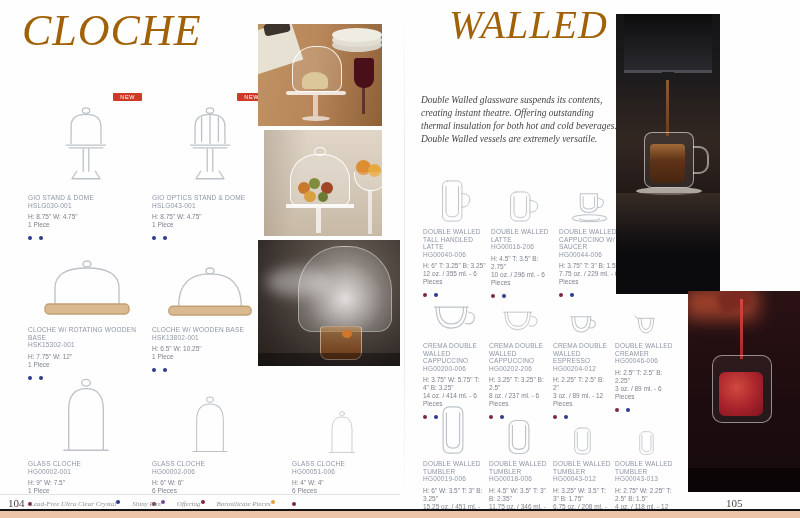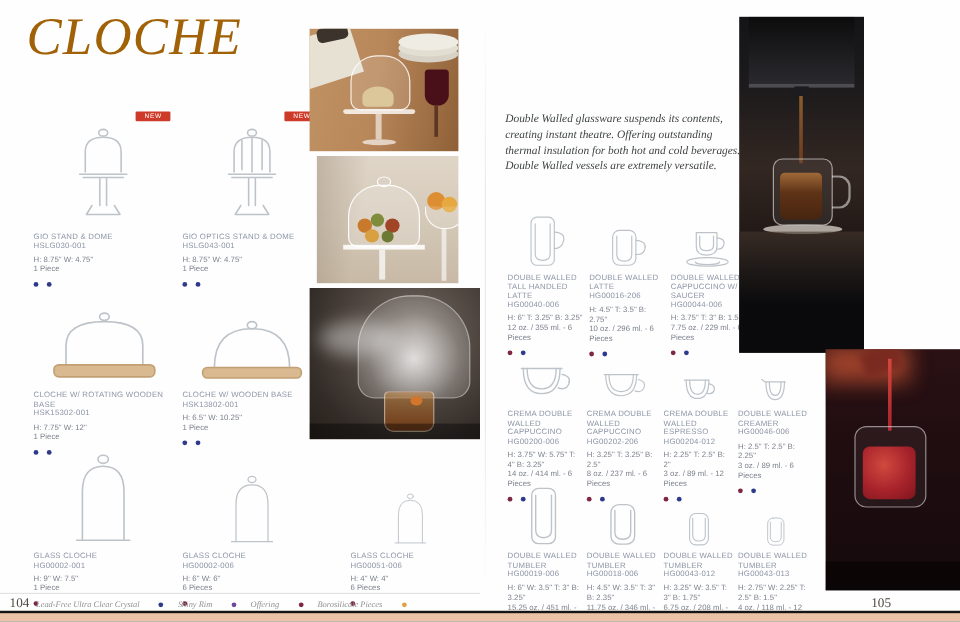--- a/index.html
+++ b/index.html
@@ -32,21 +32,21 @@
   .dots{margin-top:3px;line-height:5px;}
   .dot{display:inline-block;width:4px;height:4px;border-radius:50%;margin-right:3px;background:#333;}
   .badge{position:absolute;top:1px;right:2px;color:#fff;font-size:5.5px;line-height:8px;
          padding:0 7px;letter-spacing:.6px;border-radius:1px;background:#ce3a28;}
 
   
   .pagenum{position:absolute;top:497px;font-family:"Liberation Serif",serif;font-size:11px;color:#4c473f;}
   .pagenum-left{left:8px;}
   .pagenum-right{left:726px;}
   .legend{position:absolute;left:30px;top:500px;display:flex;gap:12px;align-items:center;}
-  .legend-item{display:flex;align-items:center;gap:16px;}
+  .legend-item{display:flex;align-items:flex-start;gap:0;}
   .legend-label{font-family:"Liberation Serif",serif;font-style:italic;font-size:7px;color:#8f9092;}
   .legend .dot{margin-right:0;}
 
   
   .photo{position:absolute;overflow:hidden;}
   .photo *{position:absolute;}
   .photo1{left:258px;top:24px;width:124px;height:102px;
           background:linear-gradient(100deg,#c09263 0%,#b8875a 45%,#8f6037 100%);}
   .p1-book{left:-8px;top:2px;width:48px;height:42px;background:#e7e1d4;transform:rotate(-18deg);}
   .p1-dark{left:6px;top:-2px;width:26px;height:12px;background:#3c342c;border-radius:4px;transform:rotate(-12deg);}
@@ -388,20 +388,21 @@
         <span class="legend-label">Borosilicate Pieces</span>
         <span class="dot" style="background-color: rgb(224, 162, 62);"></span>
       </span>
     </div>
   </div>
 
   <div class="fold"></div>
 
   <div>
     <div class="title title-right">
+      <div class="l2">WALLED</div>
     </div>
     <div class="intro">Double Walled glassware suspends its contents, creating instant theatre. Offering outstanding thermal insulation for both hot and cold beverages. Double Walled vessels are extremely versatile.</div>
 
     <div class="cell" style="left:423px;top:176px;width:64px">
       <div class="pimg" style="height:48px">
         <svg class="glyph" width="36" height="46">
             <use href="#sym-mug-tall"></use>
           </svg>
       </div>
       <div class="ptext">

